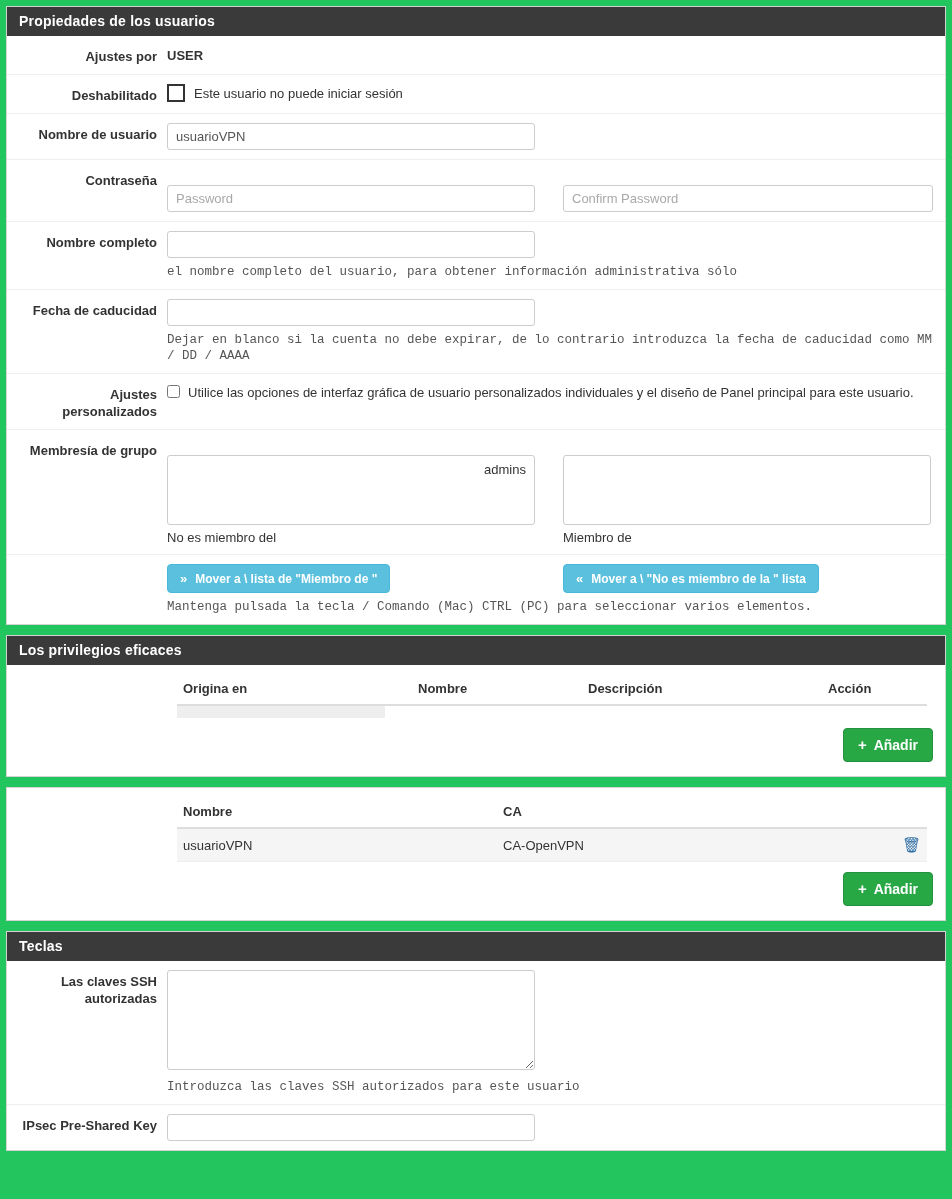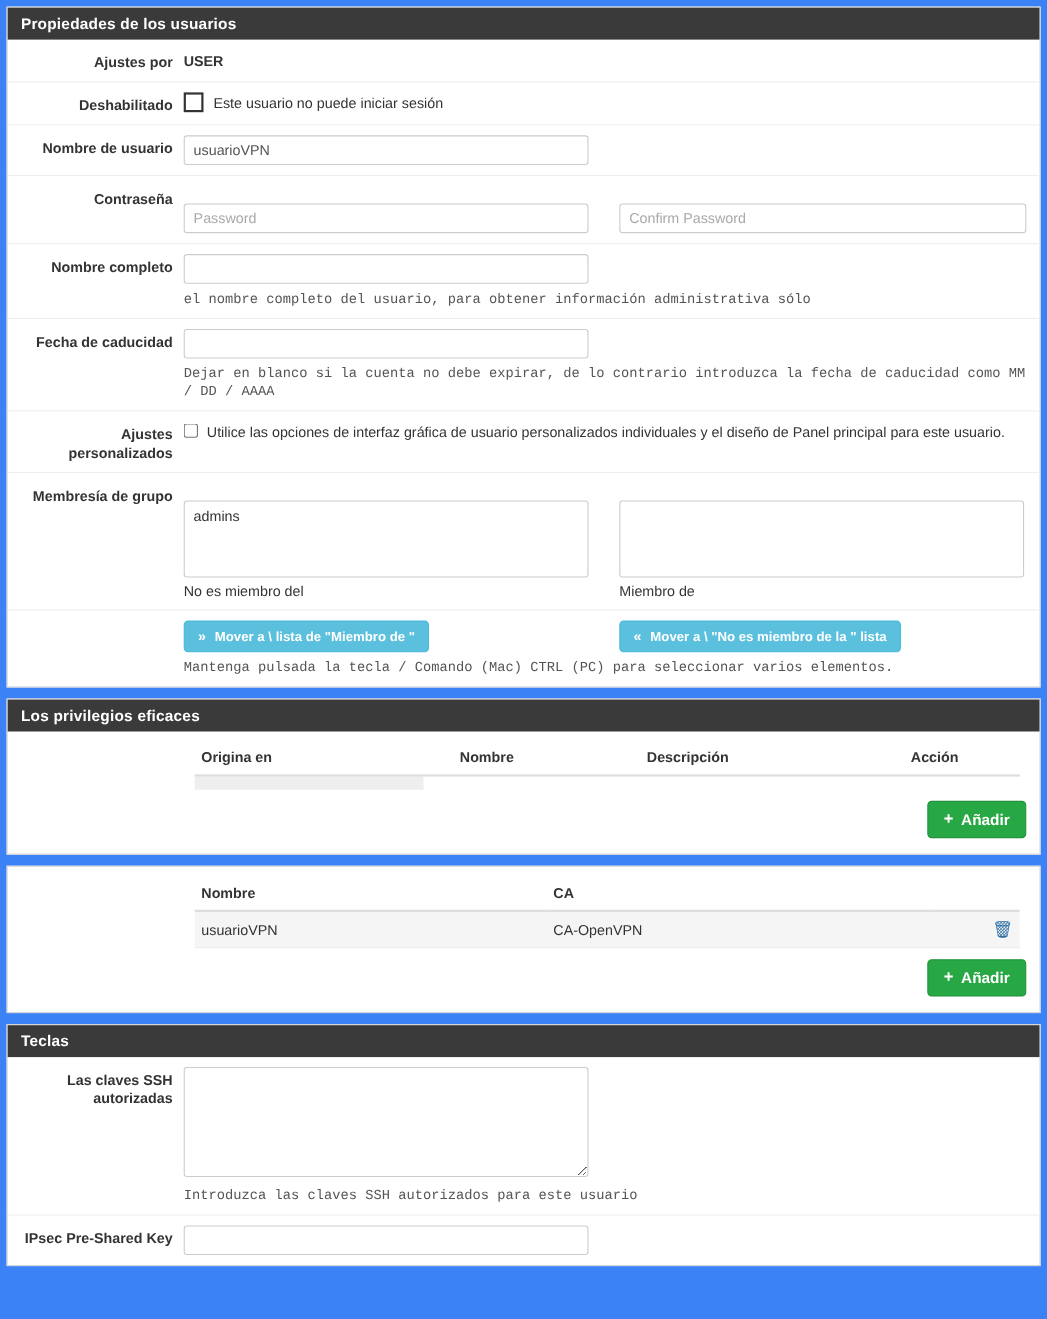--- a/index.html
+++ b/index.html
@@ -6,21 +6,21 @@
   html, body {
     margin: 0; padding: 0;
     background: #ffffff;
     font-family: "Liberation Sans", sans-serif;
     font-size: 13px;
     color: #333;
   }
   .page {
     width: 952px;
     min-height: 1199px;
-    background: #3b82f6;
+    background: #22c55e;
     padding: 6px 6px 0 6px;
   }
   .panel {
     background: #ffffff;
     border: 1px solid #d3d3d3;
     margin-bottom: 10px;
   }
   .panel-heading {
     background: #3a3a3a;
     color: #ffffff;
@@ -96,20 +96,21 @@
   }
   .selbox {
     width: 368px;
     height: 70px;
     border: 1px solid #cccccc;
     border-radius: 3px;
     background: #fff;
     overflow: auto;
     padding: 4px 0 0 0;
     font-size: 13px;
+    text-align: right;
   }
   .selbox .opt {
     padding: 1px 8px;
     line-height: 17px;
   }
   .sub-label {
     font-size: 13px;
     color: #333;
     margin-top: 5px;
   }

